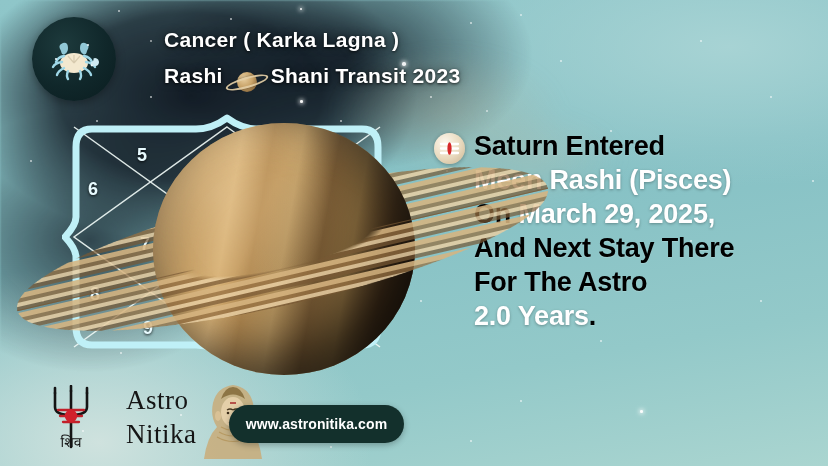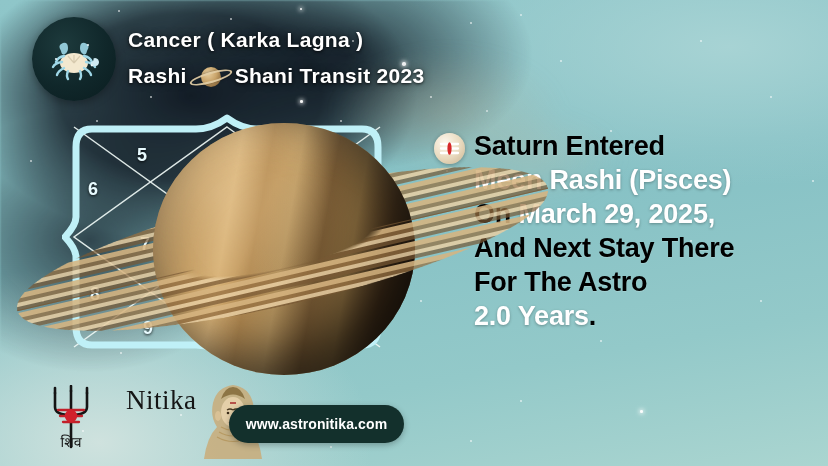--- a/index.html
+++ b/index.html
@@ -82,21 +82,21 @@
     border-radius:50%;
     background:radial-gradient(circle at 38% 32%, #1d3a3c 0%, #10272a 55%, #0a1c1f 100%);
     display:flex; align-items:center; justify-content:center;
     box-shadow:0 2px 10px rgba(0,0,0,.35);
   }
   .header-lines { position:absolute; left:128px; top:22px; }
   .hl {
     font-size:21px; font-weight:bold; color:#ffffff; letter-spacing:.3px;
     line-height:36px; white-space:nowrap;
     text-shadow:0 1px 3px rgba(0,0,0,.75), 0 0 10px rgba(0,0,0,.45);
-    display:flex; align-items:center;
+    display:flex; align-items:flex-end;margin-left:36px;
   }
   .mini-saturn {
     display:inline-block; position:relative; width:44px; height:26px; margin:0 2px;
     vertical-align:middle;
   }
   .mini-saturn .mb {
     position:absolute; left:12px; top:4px; width:20px; height:20px; border-radius:50%;
     background:radial-gradient(circle at 35% 32%, #e8cfa0 0%, #c9a46a 45%, #8d6a3c 80%, #5b4227 100%);
   }
   .mini-saturn .mr {
@@ -362,20 +362,21 @@
       <g stroke="#c2202a" stroke-width="2.3" stroke-linecap="round">
         <line x1="22" y1="25" x2="48" y2="25"></line>
         <line x1="24" y1="31" x2="46" y2="31"></line>
         <line x1="27" y1="37" x2="43" y2="37"></line>
       </g>
       <circle cx="35" cy="31" r="6.2" fill="#d1212c"></circle>
       <text x="35" y="62" text-anchor="middle" font-family="'Liberation Serif',serif" font-size="14" fill="#141414" id="trishul-dev">शिव</text>
     </svg>
 
     <div class="logo-text">
+      <div class="lt">Astro</div>
       <div class="lt">Nitika</div>
     </div>
 
     <svg class="shiva-face" viewBox="0 0 74 80">
       <path d="M37 6 q-16 2 -20 18 q-3 14 4 24 q-10 10 -13 32 h58 q-3 -22 -13 -32 q7 -10 4 -24 q-4 -16 -20 -18z" fill="#c9ab79" opacity=".85"></path>
       <ellipse cx="37" cy="33" rx="12" ry="15" fill="#e4cfa8"></ellipse>
       <path d="M25 20 q12 -9 24 0 q-4 -12 -12 -12 q-8 0 -12 12z" fill="#8d7545"></path>
       <path d="M31 31 q3 -2 6 0 M43 31 q-3 -2 -6 0" stroke="#4b3b23" stroke-width="1.3" fill="none"></path>
       <circle cx="32" cy="34" r="1.3" fill="#3a2c18"></circle>
       <circle cx="42" cy="34" r="1.3" fill="#3a2c18"></circle>

